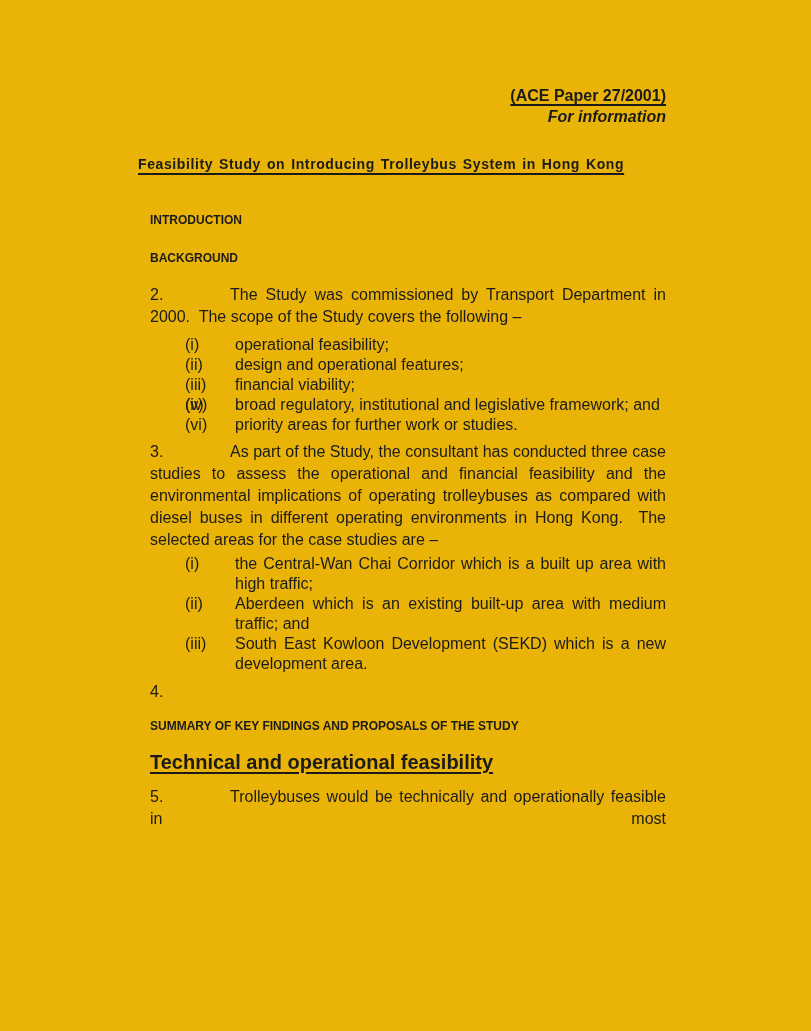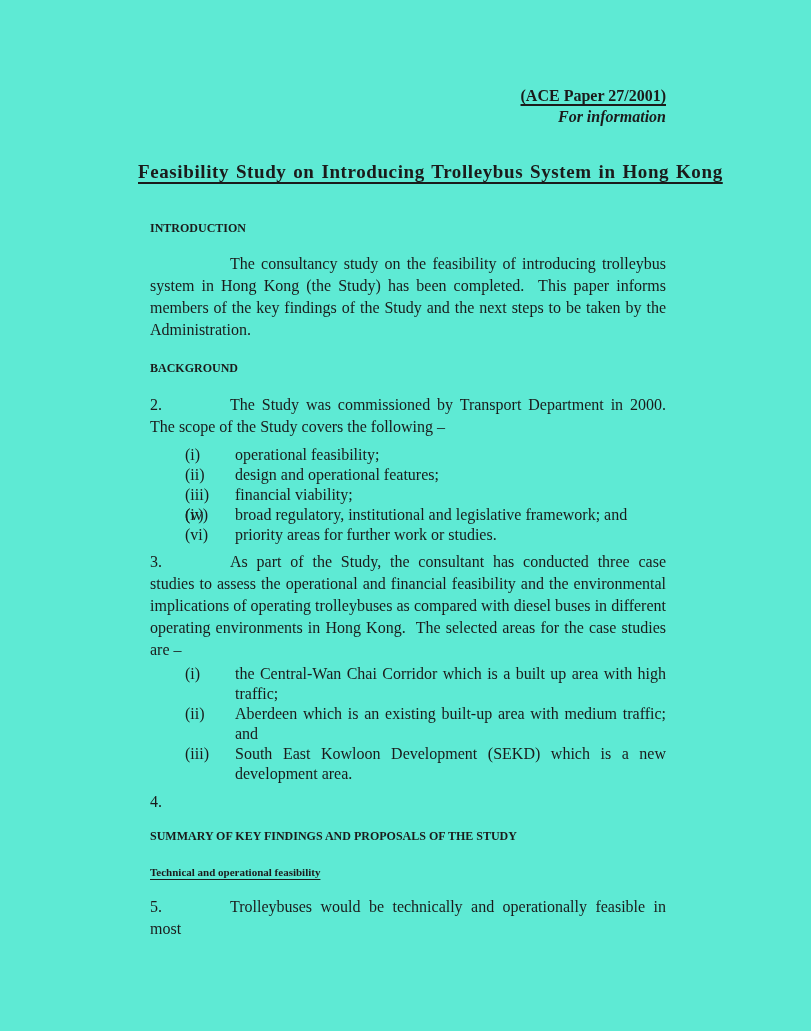--- a/index.html
+++ b/index.html
@@ -1,44 +1,44 @@
 <!DOCTYPE html>
 <html><head>
 <meta charset="utf-8">
 <style>
   html,body { margin:0; padding:0; background:#e8e8e8; }
   .page {
     position:relative;
     width:811px; height:1031px;
-    background:#5eead4;
+    background:#eab308;
     overflow:hidden;
-    font-family:Liberation Serif, serif;
+    font-family:Liberation Sans, sans-serif;
     color:#1b1b1b;
     margin:0 auto;
   }
   .content { margin-left:150px; width:516px; }
 
   .hdr {
     padding-top:85px;
     text-align:right;
     font-weight:bold;
     font-size:16px;
     line-height:21px;
   }
   .hdr .ref {
     text-decoration:underline;
     text-underline-offset:3px;
     text-decoration-thickness:1.5px;
   }
   .hdr .info { font-style:italic; }
 
   .title {
-    margin-top:32px;
+    margin-top:24px;
     margin-left:-12px;
-    font-size:19px;
+    font-size:14px;
     line-height:26px;
     font-weight:bold;
     white-space:nowrap;
     letter-spacing:0.6px;
     word-spacing:1.5px;
     text-decoration:underline;
     text-underline-offset:4px;
     text-decoration-thickness:2px;
     width:max-content;
     text-align:center;
@@ -47,21 +47,21 @@
   .h1 {
     font-size:12px;
     line-height:21px;
     font-weight:bold;
   }
   .h1.intro   { margin-top:33px; }
   .h1.bg      { margin-top:17px; }
   .h1.summary { margin-top:42px; }
   .h2.tech {
     margin-top:15px;
-    font-size:11px;
+    font-size:20px;
     line-height:21px;
     font-weight:bold;
     text-decoration:underline;
     text-underline-offset:3px;
   }
 
   .para {
     position:relative;
     font-size:16px;
     line-height:22px;
@@ -103,21 +103,20 @@
 
     <div class="hdr">
       <div class="ref">(ACE Paper 27/2001)</div>
       <div class="info">For information</div>
     </div>
 
     <div class="title">Feasibility Study on Introducing Trolleybus System in Hong Kong</div>
 
     <div class="h1 intro">INTRODUCTION</div>
 
-    <div class="para p1">The consultancy study on the feasibility of introducing trolleybus system in Hong Kong (the Study) has been completed.  This paper informs members of the key findings of the Study and the next steps to be taken by the Administration.</div>
 
     <div class="h1 bg">BACKGROUND</div>
 
     <div class="para p2"><span class="pnum">2.</span><span>The Study was commissioned by Transport Department in 2000.  The scope of the Study covers the following –</span></div>
 
     <div class="list scope">
       <div class="li"><span class="mk">(i)</span><span>operational feasibility;</span></div>
       <div class="li"><span class="mk">(ii)</span><span>design and operational features;</span></div>
       <div class="li"><span class="mk">(iii)</span><span>financial viability;</span></div>
       <div class="li"><span class="mk">(iv)</span></div>

